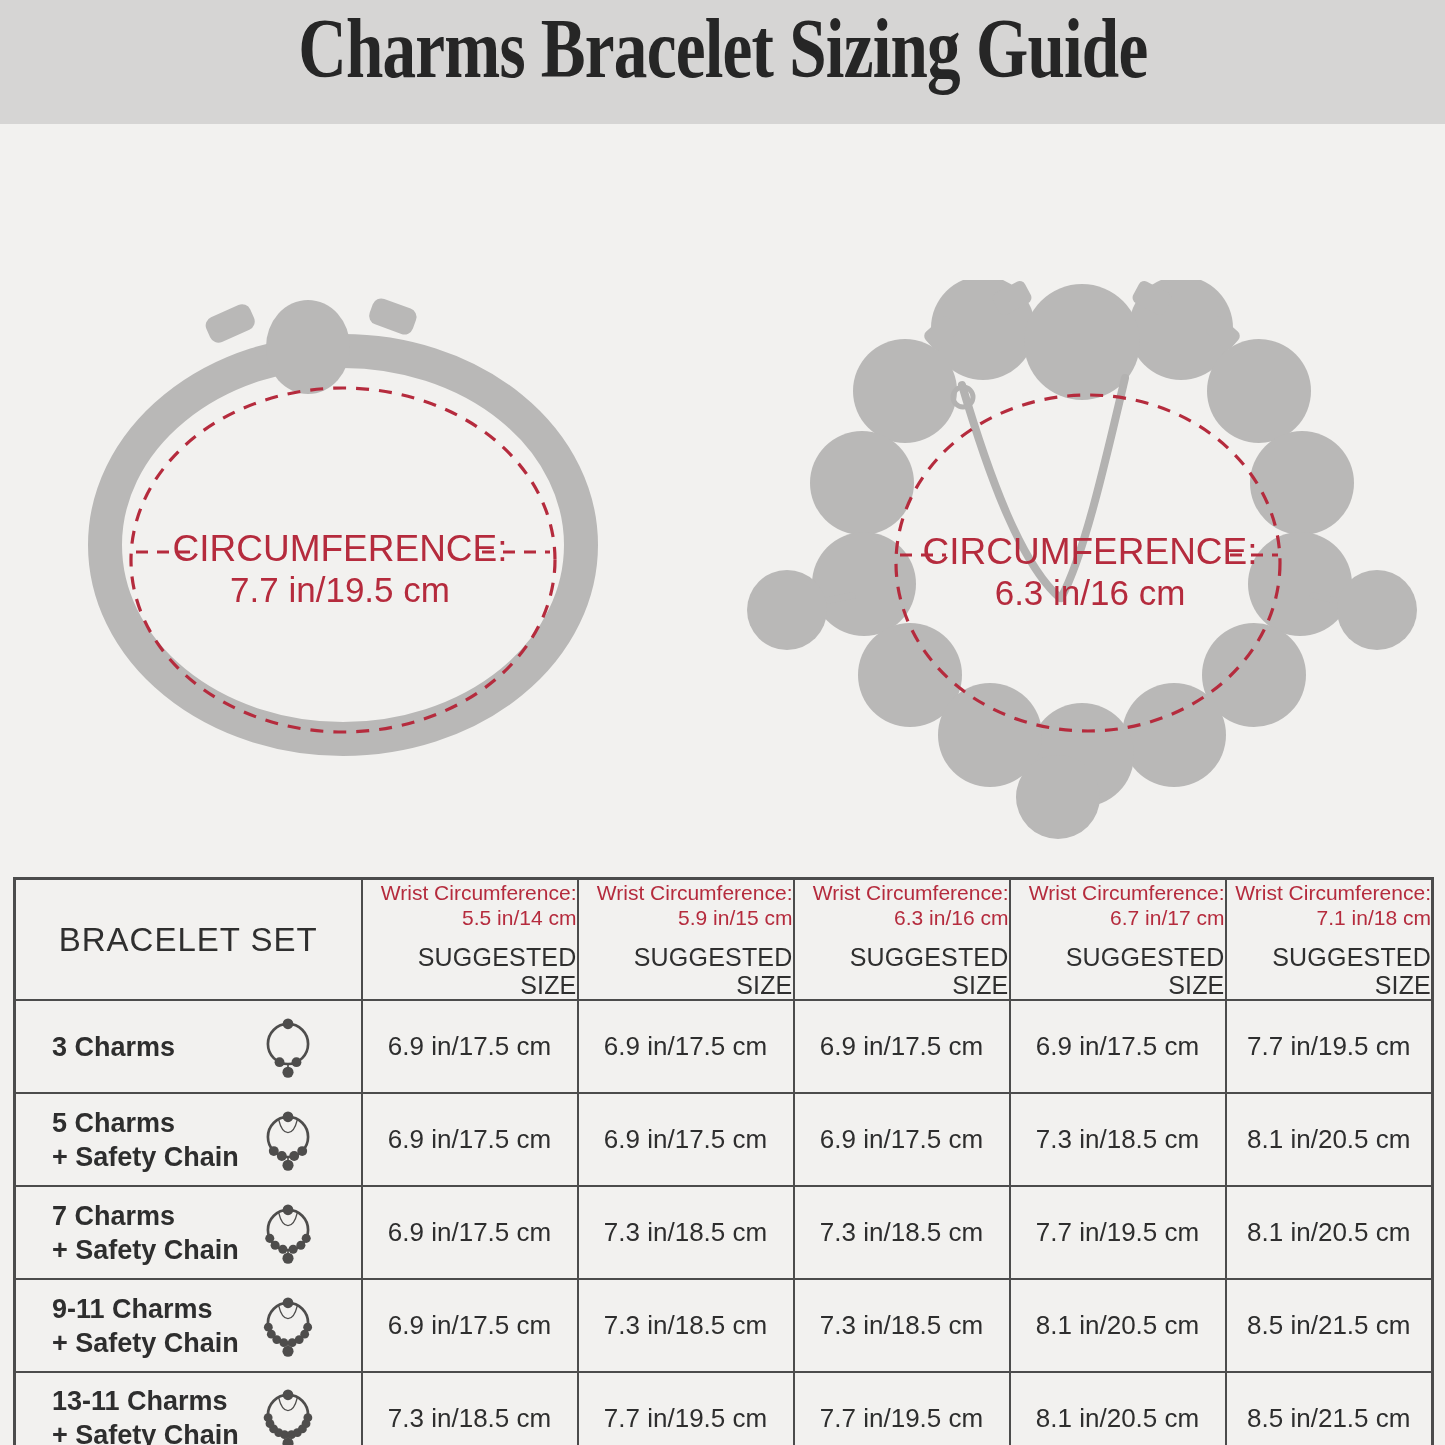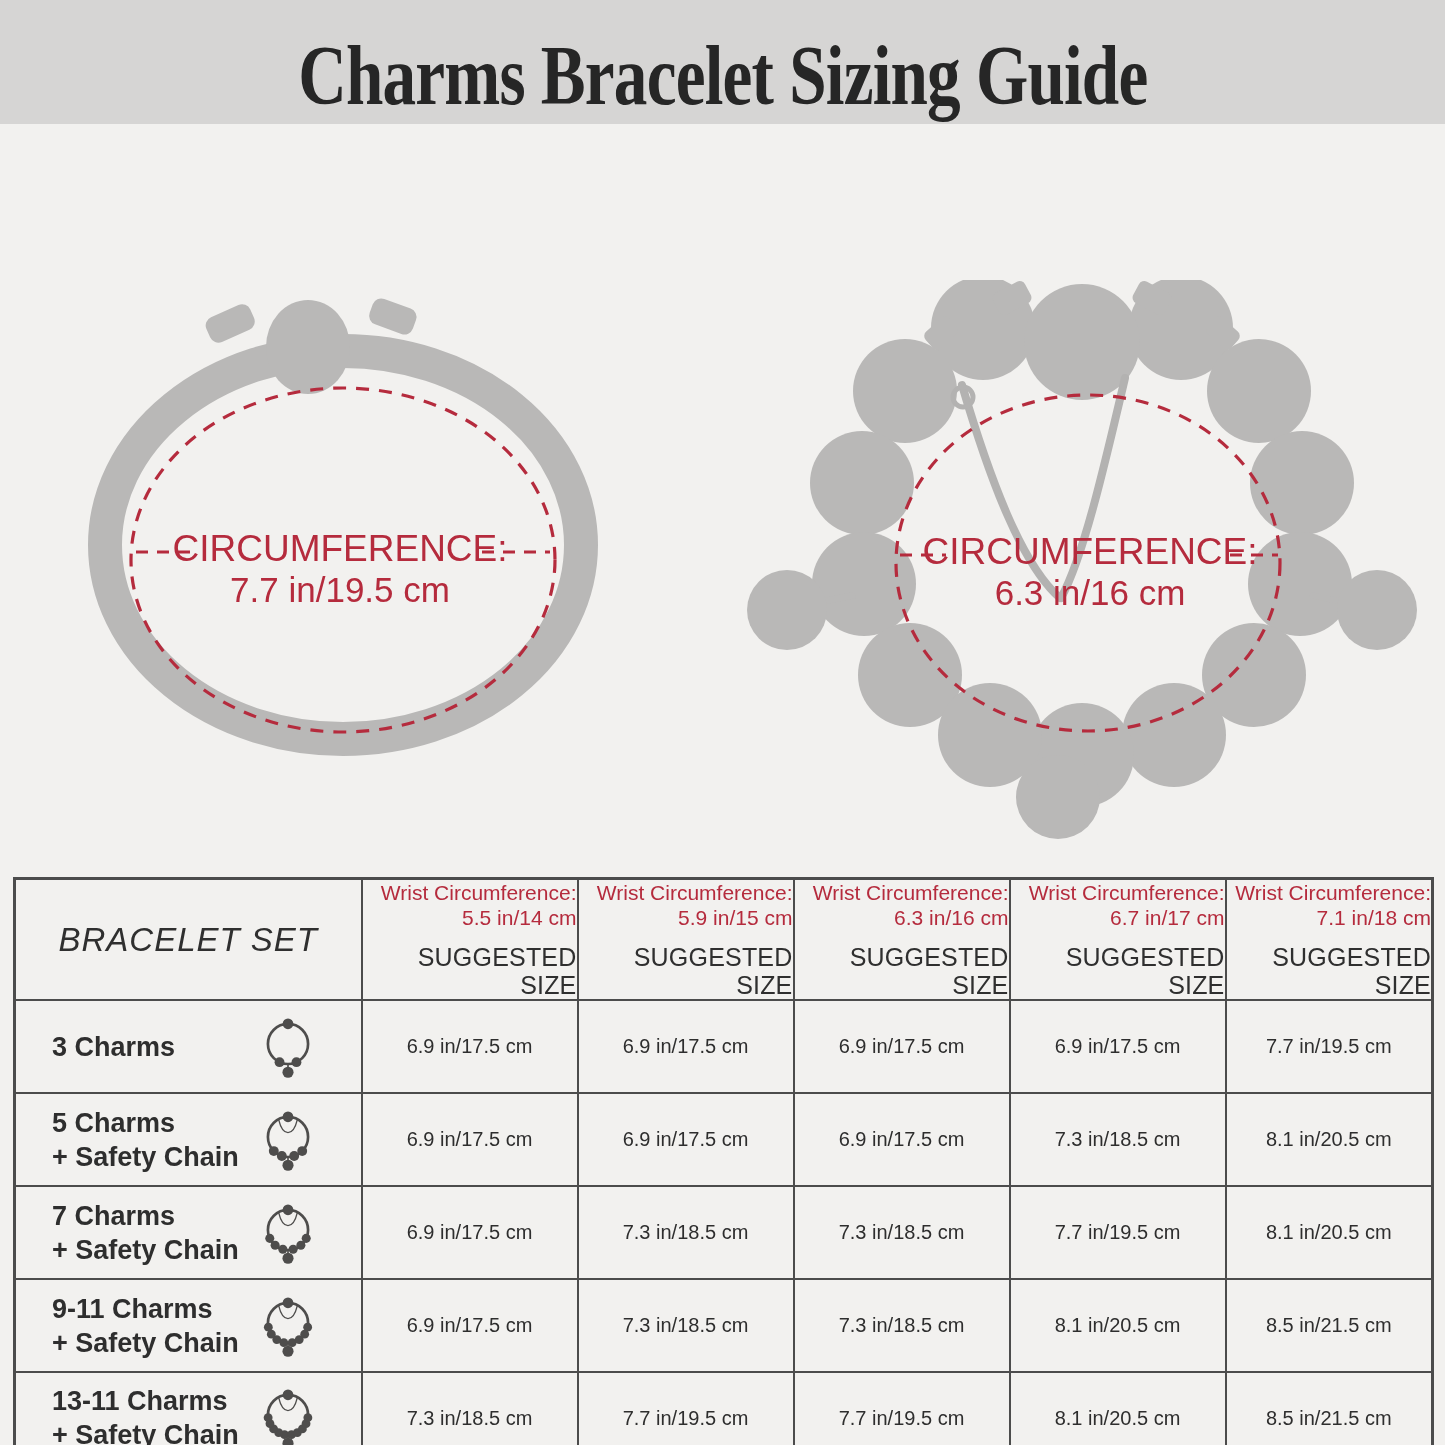--- a/index.html
+++ b/index.html
@@ -2,51 +2,51 @@
 <html><head>
 <meta charset="utf-8">
 <style>
   * { margin:0; padding:0; box-sizing:border-box; }
   html,body { width:1445px; height:1445px; }
   body { font-family:"Liberation Sans", sans-serif; background:#f2f1ef; overflow:hidden; }
   .page { position:relative; width:1445px; height:1445px; background:#f2f1ef; }
 
   
   .header-strip { position:absolute; top:0; left:0; width:1445px; height:124px;
-    background:#d6d5d4; display:flex; align-items:flex-end; justify-content:center; }
+    background:#d6d5d4; display:flex; align-items:flex-start; justify-content:center; }
   .page-title { font-family:"Liberation Serif", serif; font-weight:600; font-size:84px;
     color:#262626; transform:scaleX(0.8); transform-origin:center; white-space:nowrap;
     letter-spacing:-1px; }
 
   
   .intro { position:absolute; top:146px; left:30px; width:1360px;
     font-size:29px; line-height:38px; color:#1e1e1e; white-space:pre-line; }
 
   
   .fig { position:absolute; }
   .fig text { font-family:"Liberation Sans", sans-serif; }
 
   
   table.size-table { position:absolute; top:877px; left:13px; width:1418px;
     border-collapse:collapse; table-layout:fixed; background:#f2f1ef; }
   table.size-table td, table.size-table th {
     border:2px solid #4c4c4c; padding:0; vertical-align:middle; font-weight:normal; }
   table.size-table { border:3px solid #4c4c4c; }
   tr.hdr { height:100px; }
   tr.data-row { height:93px; }
-  th.set-hdr { font-size:33px; color:#2f2f2f; letter-spacing:1px; text-align:center;font-style:italic; }
+  th.set-hdr { font-size:33px; color:#2f2f2f; letter-spacing:1px; text-align:center; }
   th.wrist-hdr { text-align:right; padding:6px 4px 6px 10px; }
   .wrist-red { color:#b52b3d; font-size:21px; line-height:25px; }
   .suggested { color:#2f2f2f; font-size:25px; line-height:28px; margin-top:13px; letter-spacing:0.2px; }
   td.set-cell { }
   .set-cell-inner { display:flex; align-items:center; justify-content:space-between;
     padding-left:36px; padding-right:42px; }
   .set-label { font-size:27px; color:#2e2e2e; line-height:34px; white-space:pre-line;font-weight:bold; }
   .set-icon { flex:0 0 auto; }
-  td.size-cell { text-align:center; font-size:20px; color:#2e2e2e;border-radius:31px; }
+  td.size-cell { text-align:center; font-size:26px; color:#2e2e2e;border-radius:31px; }
 </style>
 </head>
 <body>
 
 <div class="page">
 
   <div class="header-strip">
     <div class="page-title">Charms Bracelet Sizing Guide</div>
   </div>
 

